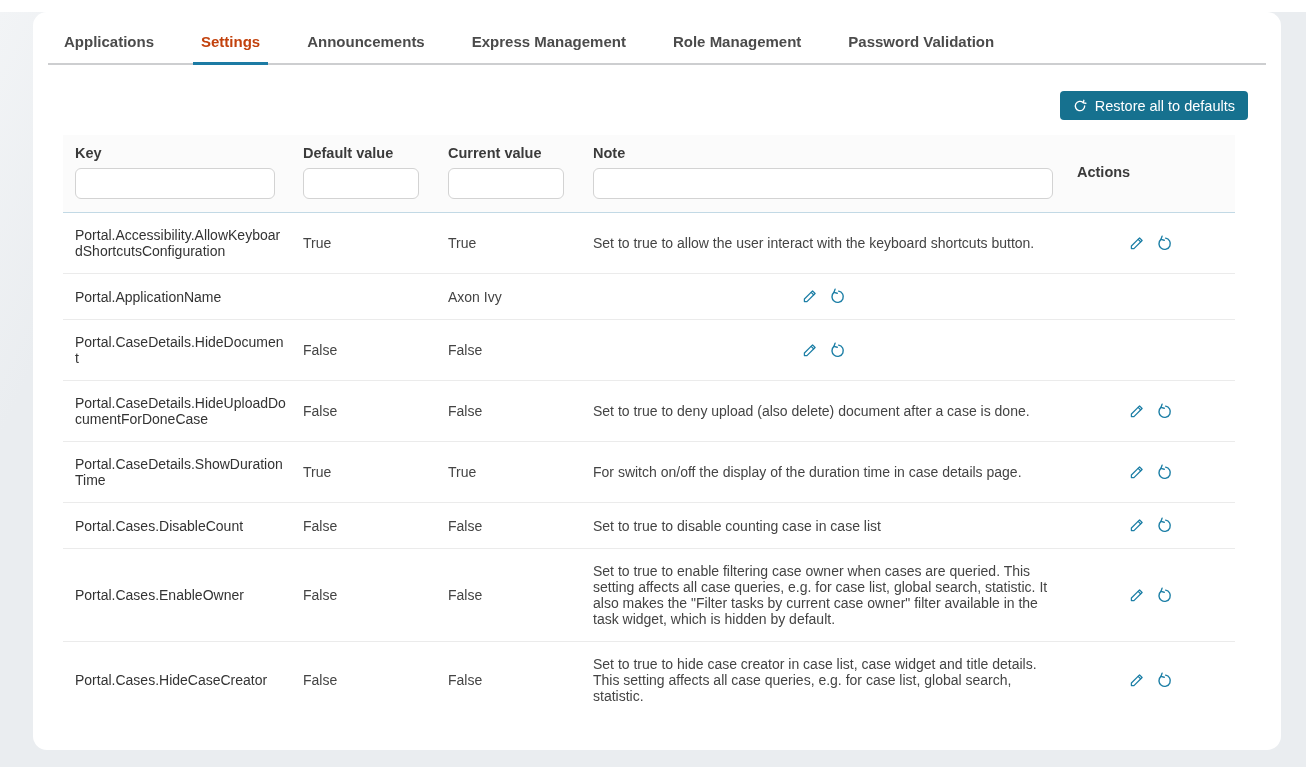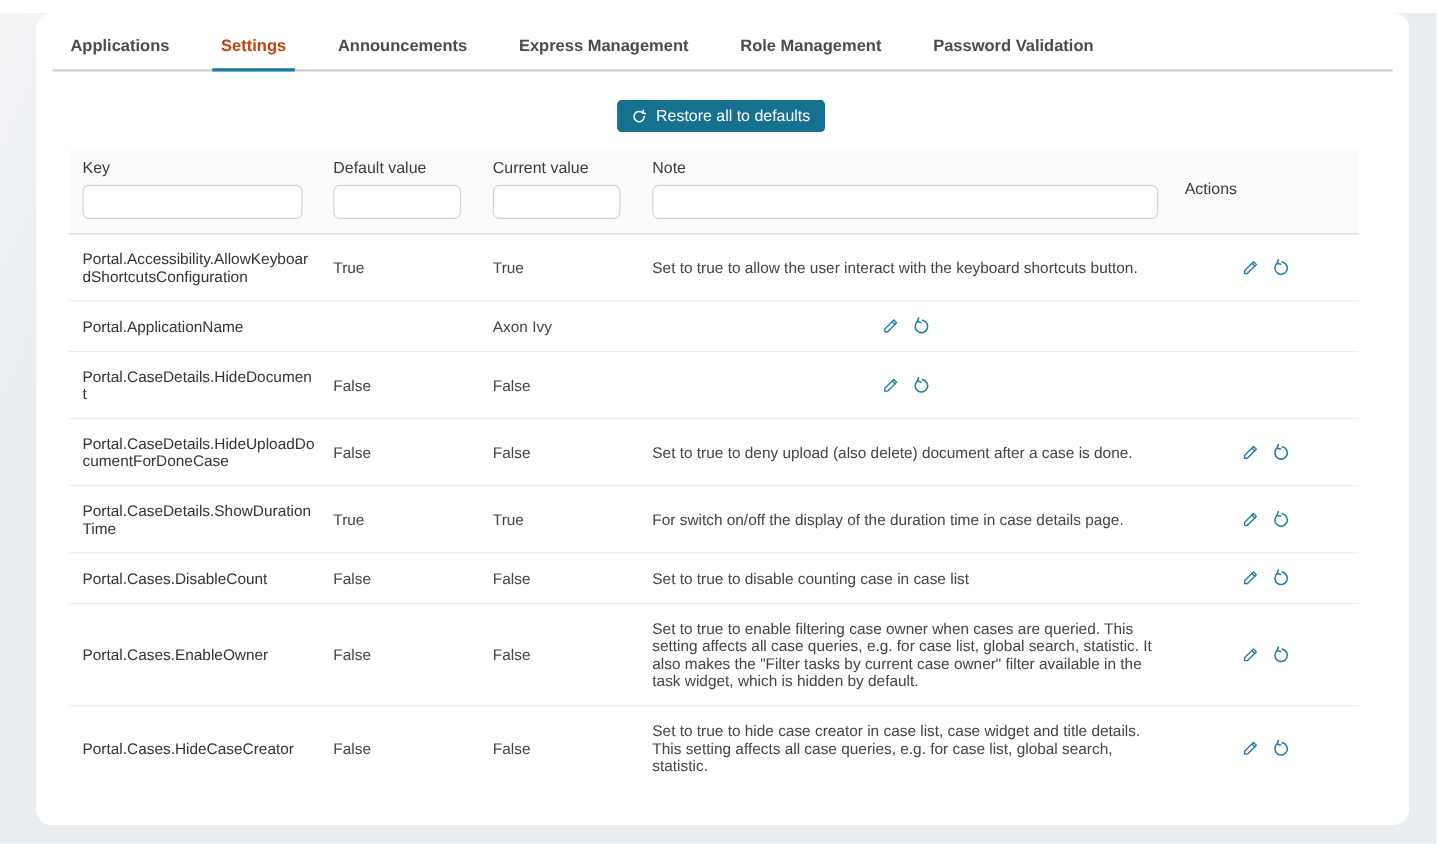--- a/index.html
+++ b/index.html
@@ -15,36 +15,36 @@
   
   .tabbar { margin:0 15px; padding:21px 15px 0; border-bottom:2px solid #cdced0;
     display:flex; gap:45px; }
   .tab { font-size:15px; font-weight:700; color:#4b4b4b; padding:0 1px 13px;
     cursor:pointer; white-space:nowrap; position:relative; }
   .tab.active { color:#c2410c; }
   .tab.active::after { content:""; position:absolute; left:-7px; right:-7px;
     bottom:-2px; height:3px; background:#1c7ba4; }
 
   
-  .toolbar { display:flex; justify-content:center; padding:26px 33px 0 30px; }
+  .toolbar { display:flex; justify-content:flex-end; padding:26px 33px 0 30px; }
   .btn-primary { display:inline-flex; align-items:center; gap:8px;
     background:#16718f; color:#ffffff; border:none; border-radius:4px;
     font-family:"Liberation Sans", sans-serif; font-size:14.5px;
     padding:6px 13px; height:29px; cursor:pointer; }
   .btn-primary svg { display:block; }
 
   
   .table-wrap { margin:15px 30px 0; width:1172px; font-size:14px; color:#444; }
   .grid-row { display:grid;
     grid-template-columns:228px 145px 145px 484px 1fr; }
 
   .thead { background:#fbfbfb; border-bottom:1px solid #c2d9e5;
     padding:10px 0 13px; }
   .th { padding:0 12px; display:flex; flex-direction:column; gap:7px; }
-  .th-label { font-size:14.5px; font-weight:400; color:#3b3b3b; }
+  .th-label { font-size:14.5px; font-weight:700; color:#3b3b3b; }
   .th input { height:31px; border:1px solid #d3d3d3; border-radius:6px;
     background:#fff; padding:0 8px; font-size:14px;
     font-family:"Liberation Sans", sans-serif; outline:none; }
   .th input.w-key { width:200px; }
   .th input.w-sm  { width:116px; }
   .th input.w-note{ width:460px; }
   .th.actions-th { align-items:center;
     flex-direction:row; }
 
   .row { align-items:center; padding:14px 0; border-top:1px solid #ebebeb; }

